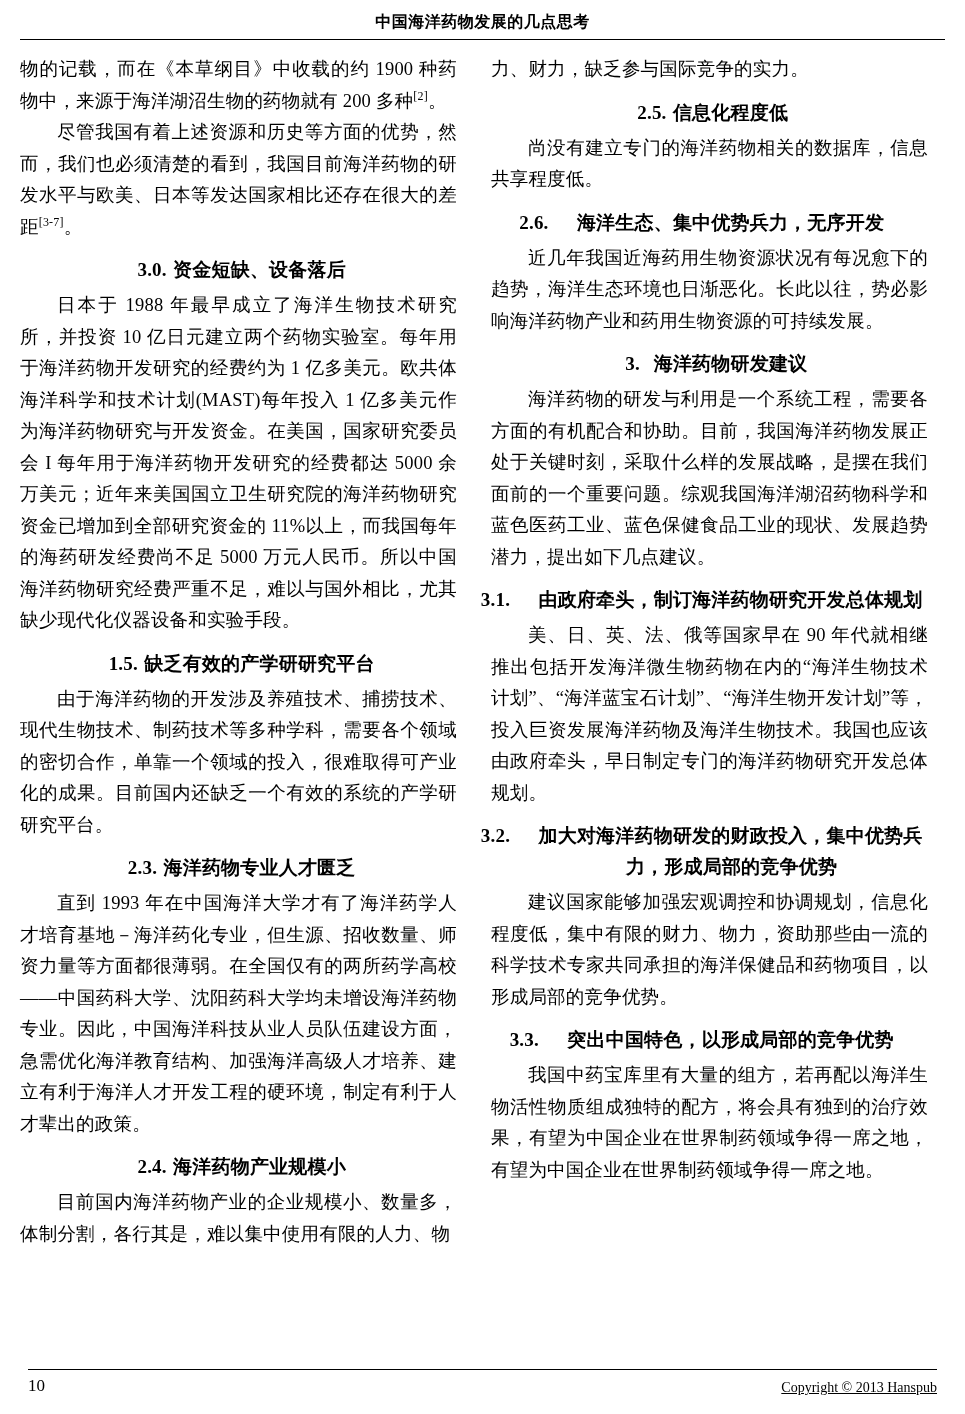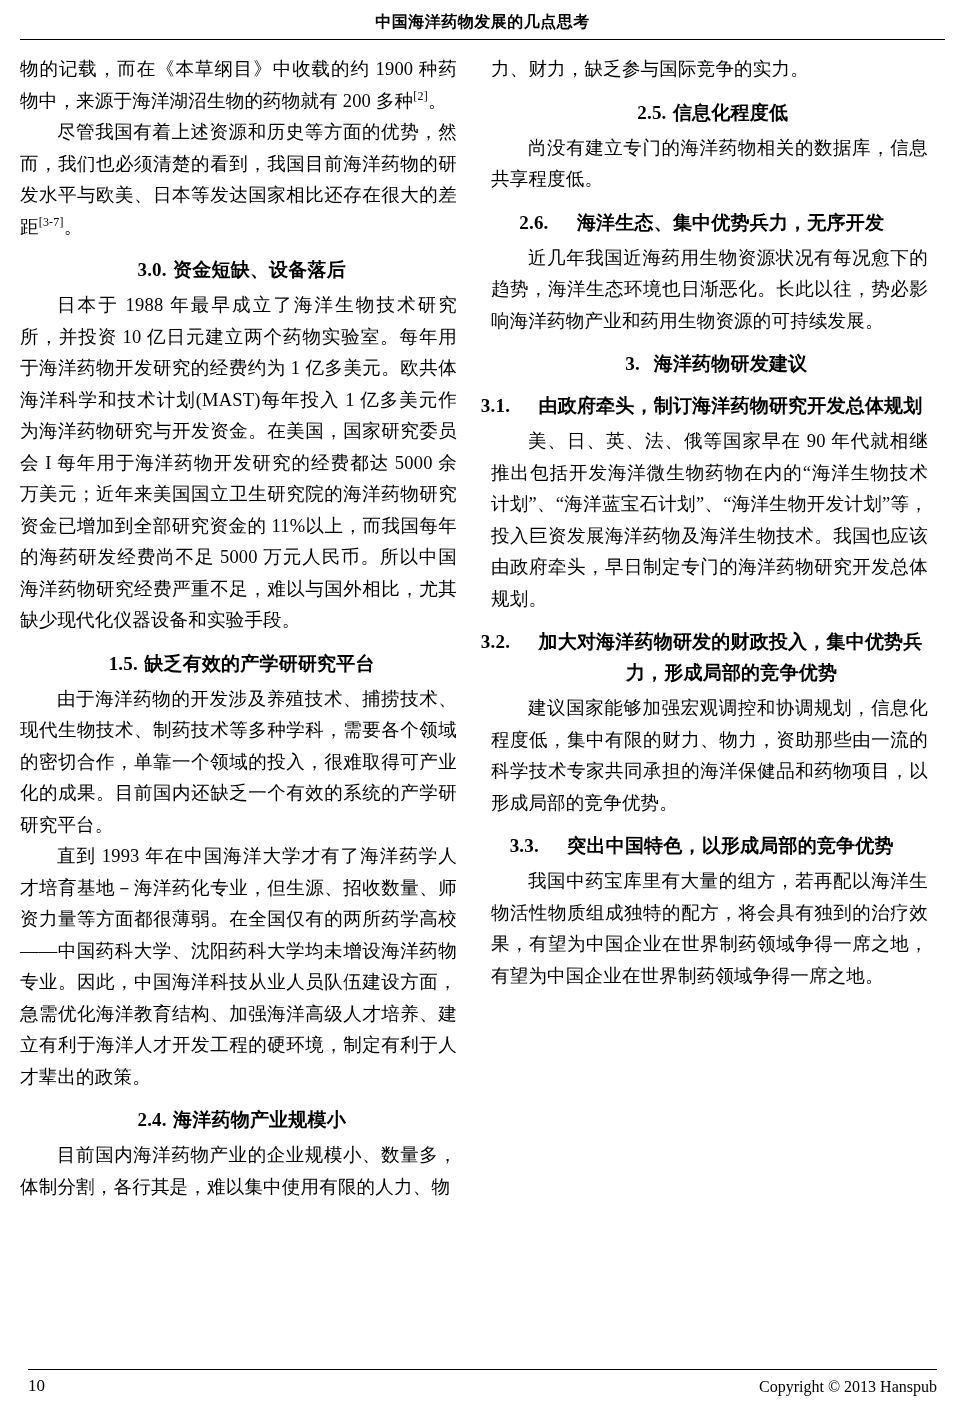--- a/index.html
+++ b/index.html
@@ -94,50 +94,53 @@
     position: absolute;
     left: 28px;
     right: 28px;
     bottom: 44px;
     border-bottom: 1.2px solid #000;
   }
   .footer .pagenum {
     font-size: 17px;
   }
   .footer .copyright {
-    font-size: 16px;
+    font-size: 14px;
+    text-decoration: underline;
   }
 </style>
 </head>
 <body>
 
 <div class="page">
 
   <div class="runhead">中国海洋药物发展的几点思考</div>
   <div class="runhead-rule"></div>
 
   <div class="columns">
     <div class="col" id="left-col">
         <p class="para noindent"><span>物的记载，而在《本草纲目》中收载的约 1900 种药物中，来源于海洋湖沼生物的药物就有 200 多种</span><sup class="ref">[2]</sup><span>。</span></p>
         <p class="para"><span>尽管我国有着上述资源和历史等方面的优势，然而，我们也必须清楚的看到，我国目前海洋药物的研发水平与欧美、日本等发达国家相比还存在很大的差距</span><sup class="ref">[3-7]</sup><span>。</span></p>
         <h3 class="heading"><span class="num">3.0.</span><span>资金短缺、设备落后</span></h3>
         <p class="para"><span>日本于 1988 年最早成立了海洋生物技术研究所，并投资 10 亿日元建立两个药物实验室。每年用于海洋药物开发研究的经费约为 1 亿多美元。欧共体海洋科学和技术计划(MAST)每年投入 1 亿多美元作为海洋药物研究与开发资金。在美国，国家研究委员会 I 每年用于海洋药物开发研究的经费都达 5000 余万美元；近年来美国国立卫生研究院的海洋药物研究资金已增加到全部研究资金的 11%以上，而我国每年的海药研发经费尚不足 5000 万元人民币。所以中国海洋药物研究经费严重不足，难以与国外相比，尤其缺少现代化仪器设备和实验手段。</span></p>
         <h3 class="heading"><span class="num">1.5.</span><span>缺乏有效的产学研研究平台</span></h3>
         <p class="para"><span>由于海洋药物的开发涉及养殖技术、捕捞技术、现代生物技术、制药技术等多种学科，需要各个领域的密切合作，单靠一个领域的投入，很难取得可产业化的成果。目前国内还缺乏一个有效的系统的产学研研究平台。</span></p>
+        <h3 class="heading"><span class="num">2.3.</span><span>海洋药物专业人才匮乏</span></h3>
         <p class="para"><span>直到 1993 年在中国海洋大学才有了海洋药学人才培育基地－海洋药化专业，但生源、招收数量、师资力量等方面都很薄弱。在全国仅有的两所药学高校——中国药科大学、沈阳药科大学均未增设海洋药物专业。因此，中国海洋科技从业人员队伍建设方面，急需优化海洋教育结构、加强海洋高级人才培养、建立有利于海洋人才开发工程的硬环境，制定有利于人才辈出的政策。</span></p>
         <h3 class="heading"><span class="num">2.4.</span><span>海洋药物产业规模小</span></h3>
         <p class="para"><span>目前国内海洋药物产业的企业规模小、数量多，体制分割，各行其是，难以集中使用有限的人力、物</span></p>
       </div>
     <div class="col" id="right-col">
         <p class="para noindent"><span>力、财力，缺乏参与国际竞争的实力。</span></p>
         <h3 class="heading"><span class="num">2.5.</span><span>信息化程度低</span></h3>
         <p class="para"><span>尚没有建立专门的海洋药物相关的数据库，信息共享程度低。</span></p>
         <h3 class="heading hang"><span class="num">2.6.</span><span>海洋生态、集中优势兵力，无序开发</span></h3>
         <p class="para"><span>近几年我国近海药用生物资源状况有每况愈下的趋势，海洋生态环境也日渐恶化。长此以往，势必影响海洋药物产业和药用生物资源的可持续发展。</span></p>
         <h3 class="heading"><span class="num">3.</span><span>海洋药物研发建议</span></h3>
+        <p class="para"><span>海洋药物的研发与利用是一个系统工程，需要各方面的有机配合和协助。目前，我国海洋药物发展正处于关键时刻，采取什么样的发展战略，是摆在我们面前的一个重要问题。综观我国海洋湖沼药物科学和蓝色医药工业、蓝色保健食品工业的现状、发展趋势潜力，提出如下几点建议。</span></p>
         <h3 class="heading hang"><span class="num">3.1.</span><span>由政府牵头，制订海洋药物研究开发总体规划</span></h3>
         <p class="para"><span>美、日、英、法、俄等国家早在 90 年代就相继推出包括开发海洋微生物药物在内的“海洋生物技术计划”、“海洋蓝宝石计划”、“海洋生物开发计划”等，投入巨资发展海洋药物及海洋生物技术。我国也应该由政府牵头，早日制定专门的海洋药物研究开发总体规划。</span></p>
         <h3 class="heading hang"><span class="num">3.2.</span><span>加大对海洋药物研发的财政投入，集中优势兵力，形成局部的竞争优势</span></h3>
         <p class="para"><span>建议国家能够加强宏观调控和协调规划，信息化程度低，集中有限的财力、物力，资助那些由一流的科学技术专家共同承担的海洋保健品和药物项目，以形成局部的竞争优势。</span></p>
         <h3 class="heading hang"><span class="num">3.3.</span><span>突出中国特色，以形成局部的竞争优势</span></h3>
         <p class="para"><span>我国中药宝库里有大量的组方，若再配以海洋生物活性物质组成独特的配方，将会具有独到的治疗效果，有望为中国企业在世界制药领域争得一席之地，有望为中国企业在世界制药领域争得一席之地。</span></p>
       </div>
   </div>
 
   <div class="footer-rule"></div>

